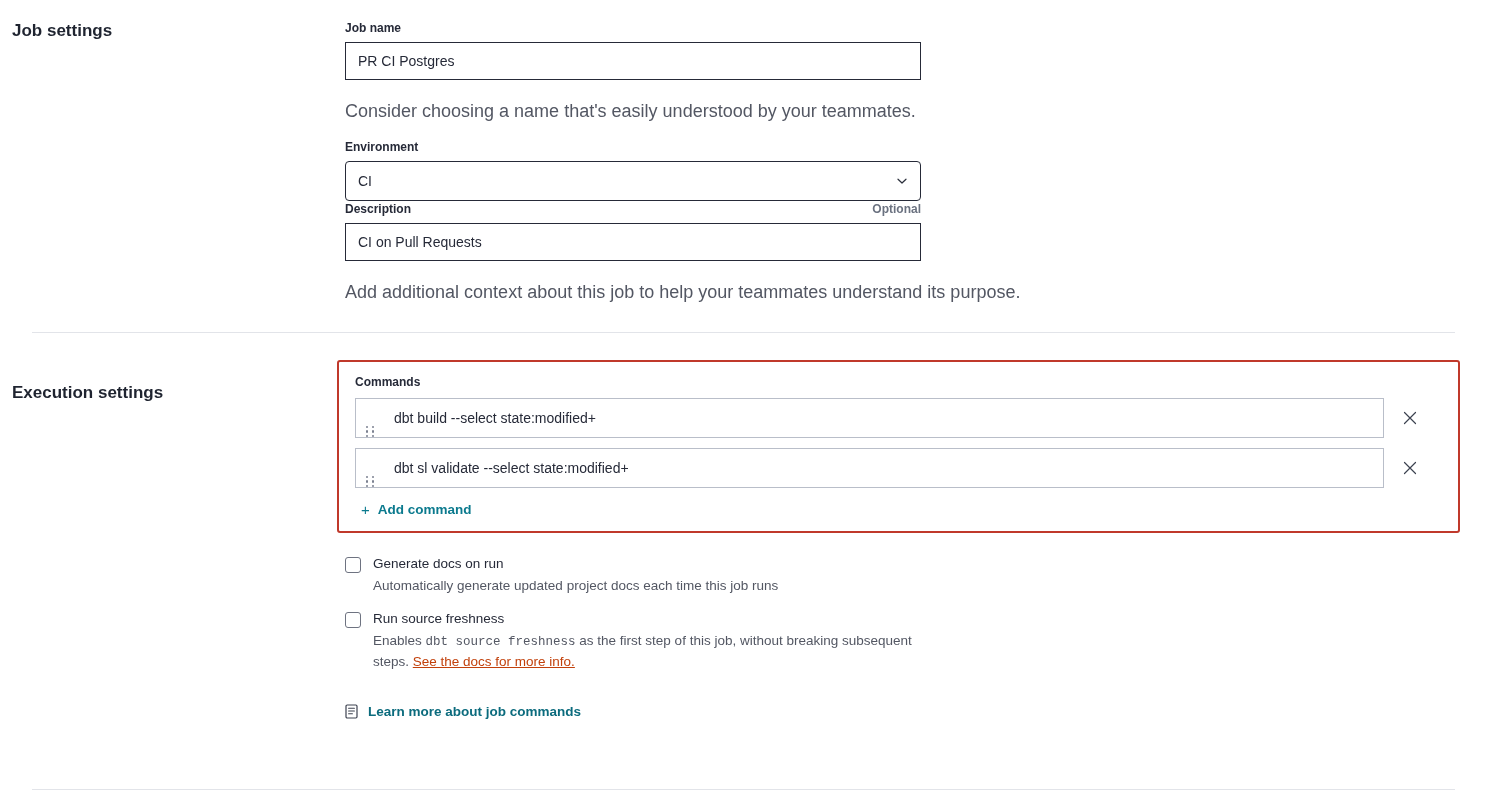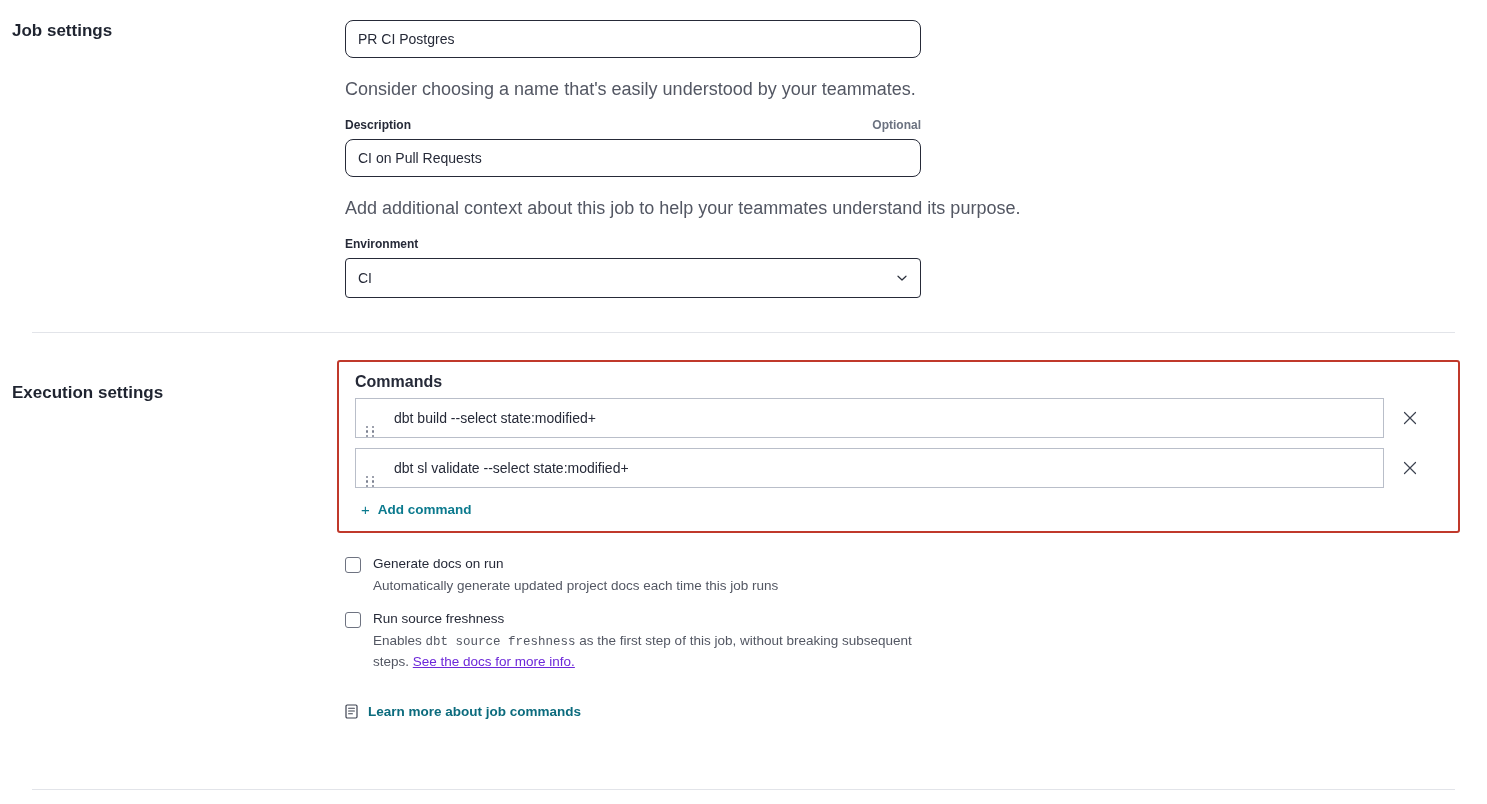--- a/index.html
+++ b/index.html
@@ -52,21 +52,21 @@
   .field-optional {
     font-size: 12px;
     font-weight: bold;
     color: #6b7280;
     line-height: 16px;
   }
   .text-input {
     width: 576px;
     height: 38px;
     border: 1px solid #262a38;
-    border-radius: 8px;
+    border-radius: 0;
     background: #fff;
     font-size: 14px;
     color: #262a38;
     padding: 0 12px;
     font-family: "Liberation Sans", sans-serif;
     outline: none;
     display: block;
   }
   .help-text {
     font-size: 18px;
@@ -118,21 +118,21 @@
   .commands-box {
     position: relative;
     border: 2px solid #c0392b;
     border-radius: 3px;
     margin-left: -8px;
     margin-right: 27px;
     padding: 12px 15px 12px 16px;
     background: #fff;
   }
   .commands-label {
-    font-size: 16px;
+    font-size: 12px;
     font-weight: bold;
     color: #262a38;
     margin-bottom: 8px;
     line-height: 16px;
   }
   .command-row {
     display: flex;
     align-items: center;
     margin-bottom: 10px;
   }
@@ -215,21 +215,21 @@
     line-height: 1;
     color: #0b7a8e;
     font-weight: normal;
   }
 
   
   .check-group { margin-top: 22px; }
   .check-row {
     display: flex;
     align-items: flex-start;
-    margin-bottom: 8px;
+    margin-bottom: 20px;
   }
   .checkbox {
     width: 16px;
     height: 16px;
     border: 1px solid #6e7381;
     border-radius: 3px;
     background: #fff;
     flex: 0 0 16px;
     margin-top: 2px;
     margin-right: 12px;
@@ -248,79 +248,82 @@
     line-height: 20px;
     margin-top: 3px;
     max-width: 560px;
   }
   .mono {
     font-family: "Liberation Mono", monospace;
     font-size: 12.5px;
     color: #535763;
   }
   .inline-link {
-    color: #6d28d9;
+    color: #c2410c;
     text-decoration: underline;
   }
   .check-block { margin-bottom: 14px; }
 
   .learn-more {
     display: inline-flex;
     align-items: center;
     gap: 10px;
-    margin-top: 24px;
+    margin-top: 12px;
     color: #0b6b7d;
     font-size: 13.5px;
     font-weight: bold;
     cursor: pointer;
     text-decoration: none;
   }
   .book-icon { color: #3c4250; display:flex; align-items:center; }
 </style>
 </head>
 <body>
 
 <div class="page">
 
   <div class="section job-settings">
     <div class="section-title-col">
       <h2 class="section-title">Job settings</h2>
     </div>
     <div class="section-body">
 
       <div class="field">
+        <div class="field-label-row">
+          <span class="field-label">Job name</span>
+        </div>
         <input class="text-input" type="text" value="PR CI Postgres" style="">
         <div class="help-text">Consider choosing a name that's easily understood by your teammates.</div>
-      </div>
-
-      <div class="field">
-        <div class="field-label-row">
-          <span class="field-label">Description</span>
-          <span class="field-optional">Optional</span>
-        </div>
-        <input class="text-input" type="text" value="CI on Pull Requests" style="">
-        <div class="help-text">Add additional context about this job to help your teammates understand its purpose.</div>
       </div>
 
       <div class="field">
         <div class="field-label-row">
           <span class="field-label">Environment</span>
         </div>
         <div class="select-wrap">
           <div class="select-box">
             <span>CI</span>
           </div>
           <span class="chevron">
             <svg width="12" height="12" viewBox="0 0 12 12" fill="none" xmlns="http://www.w3.org/2000/svg">
               <path d="M2 4.2 L6 8 L10 4.2" stroke="#2a2f3b" stroke-width="1.2" fill="none" stroke-linecap="round" stroke-linejoin="round"></path>
             </svg>
           </span>
         </div>
       </div>
 
+      <div class="field">
+        <div class="field-label-row">
+          <span class="field-label">Description</span>
+          <span class="field-optional">Optional</span>
+        </div>
+        <input class="text-input" type="text" value="CI on Pull Requests" style="">
+        <div class="help-text">Add additional context about this job to help your teammates understand its purpose.</div>
+      </div>
+
     </div>
   </div>
 
   <div class="divider divider-1"></div>
 
   <div class="section exec-section">
     <div class="section-title-col exec-title">
       <h2 class="section-title">Execution settings</h2>
     </div>
     <div class="section-body">

